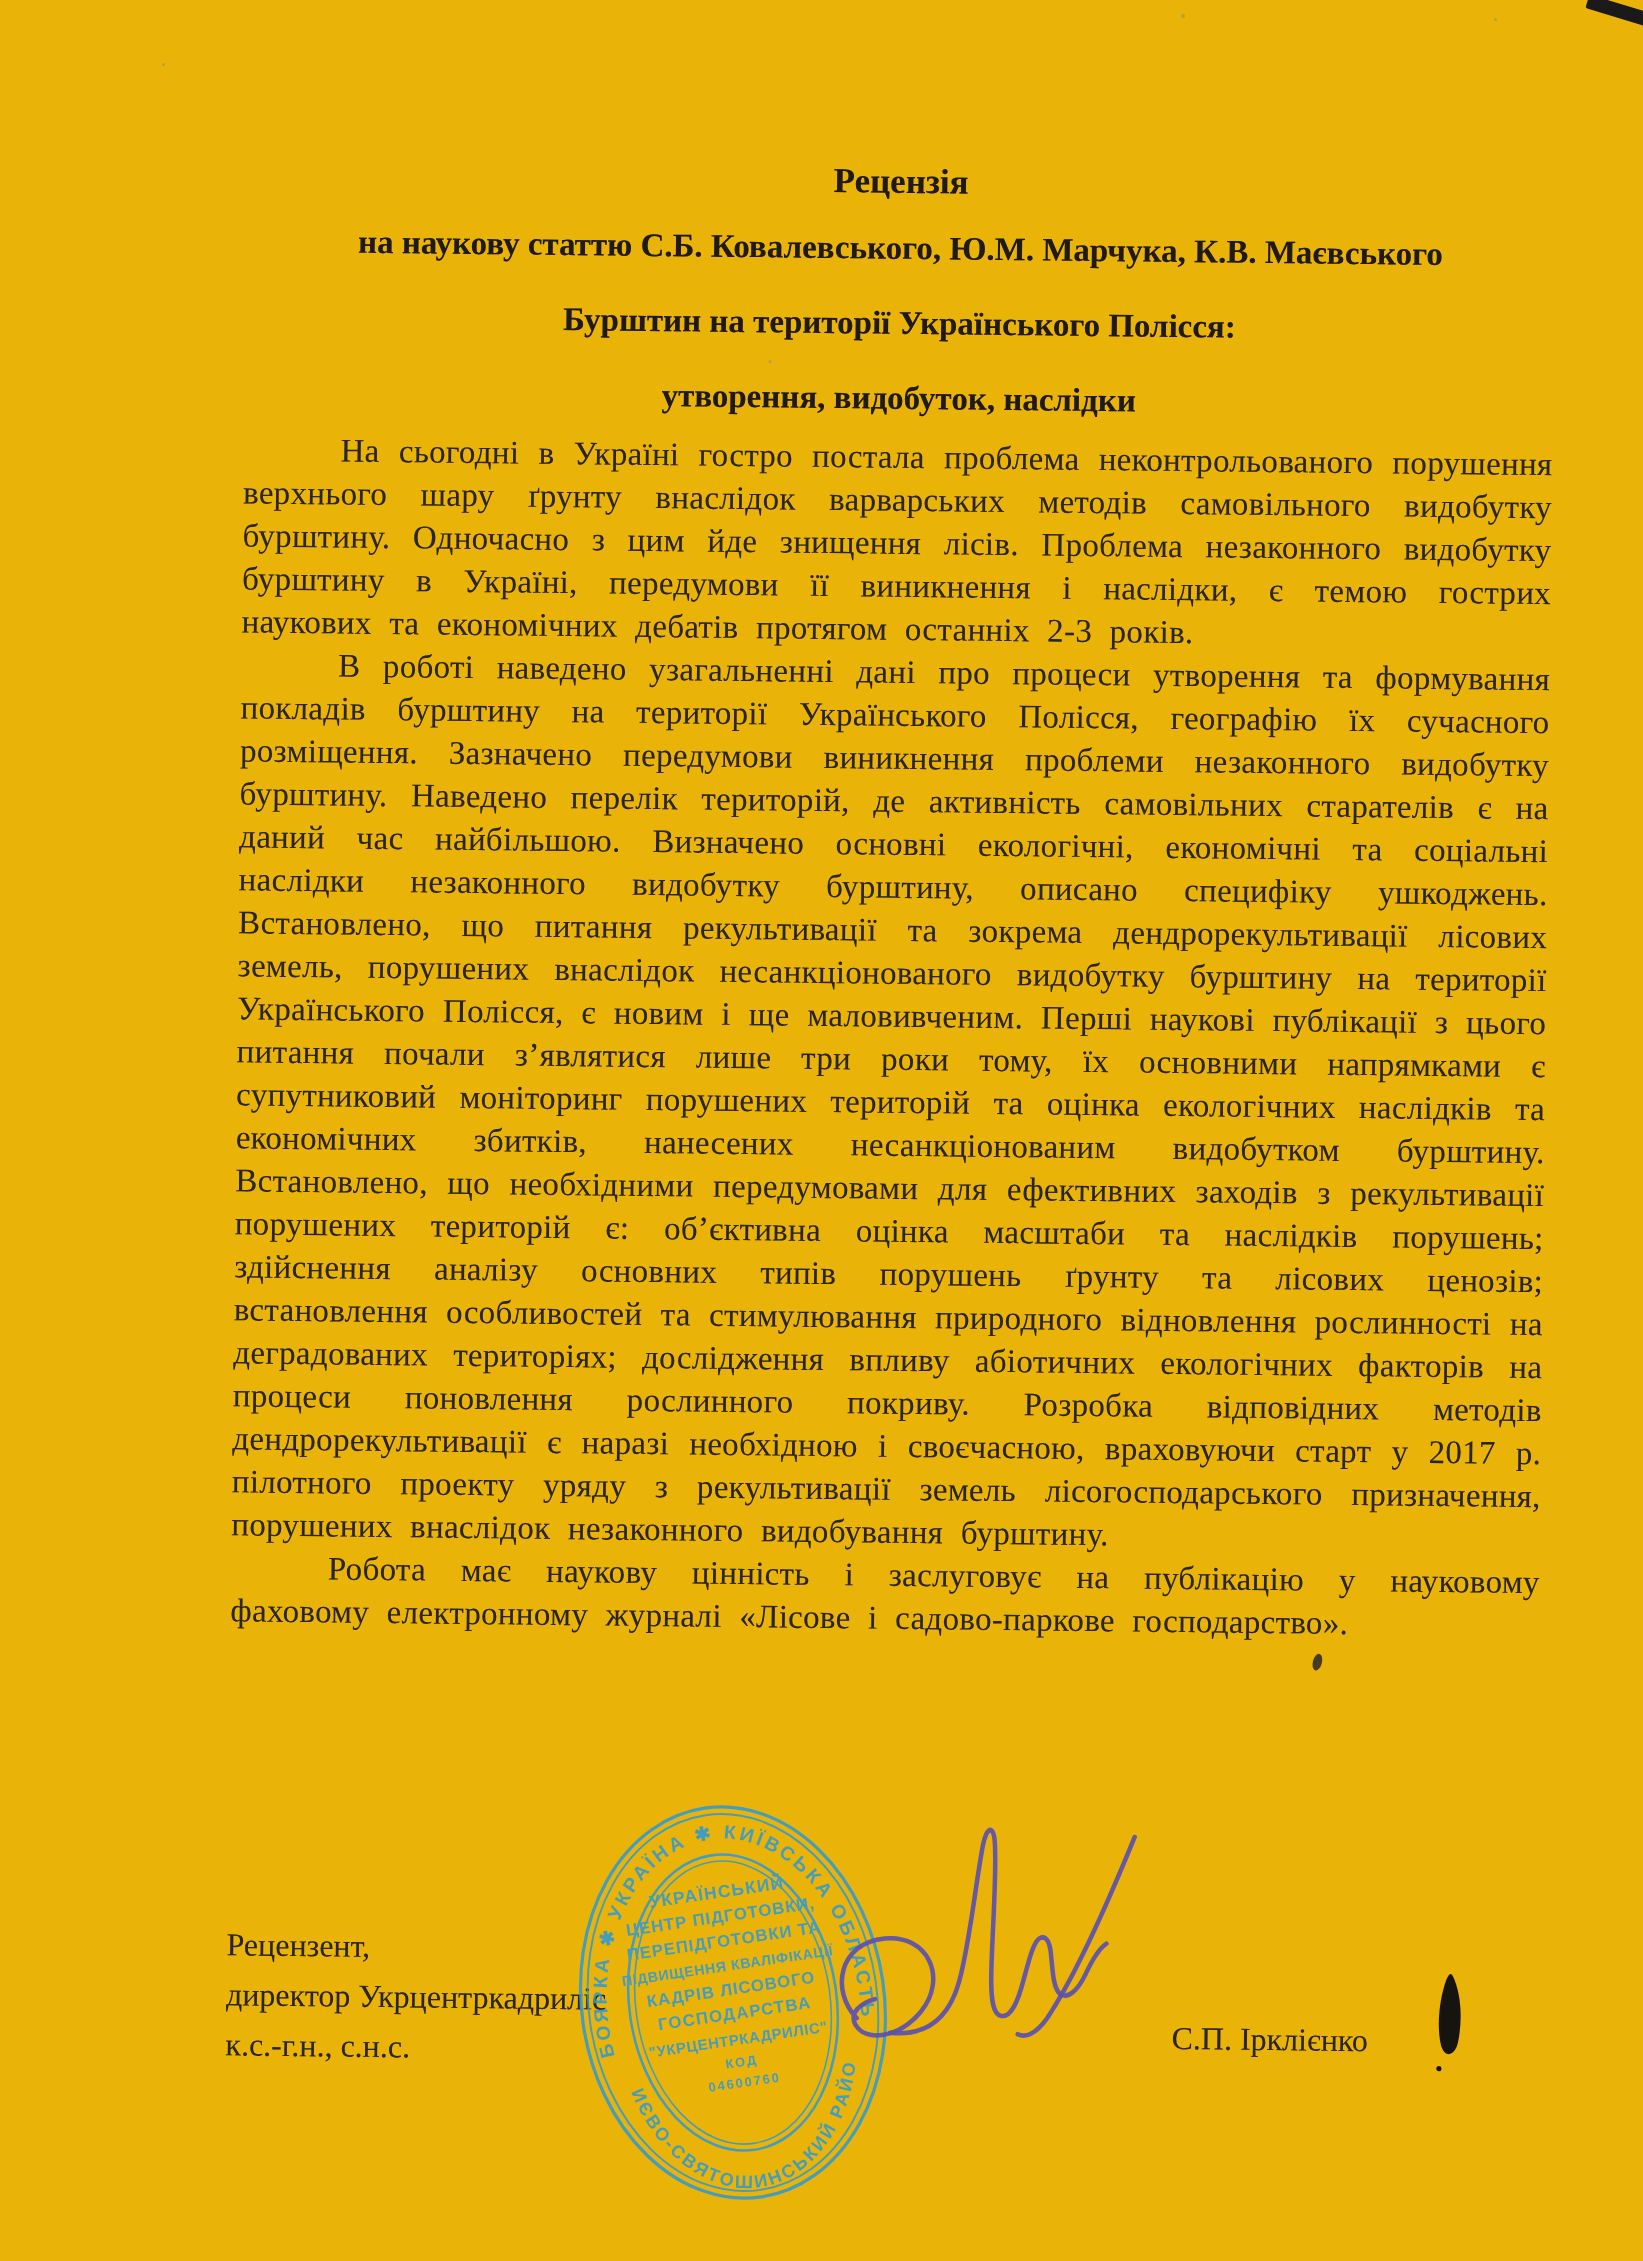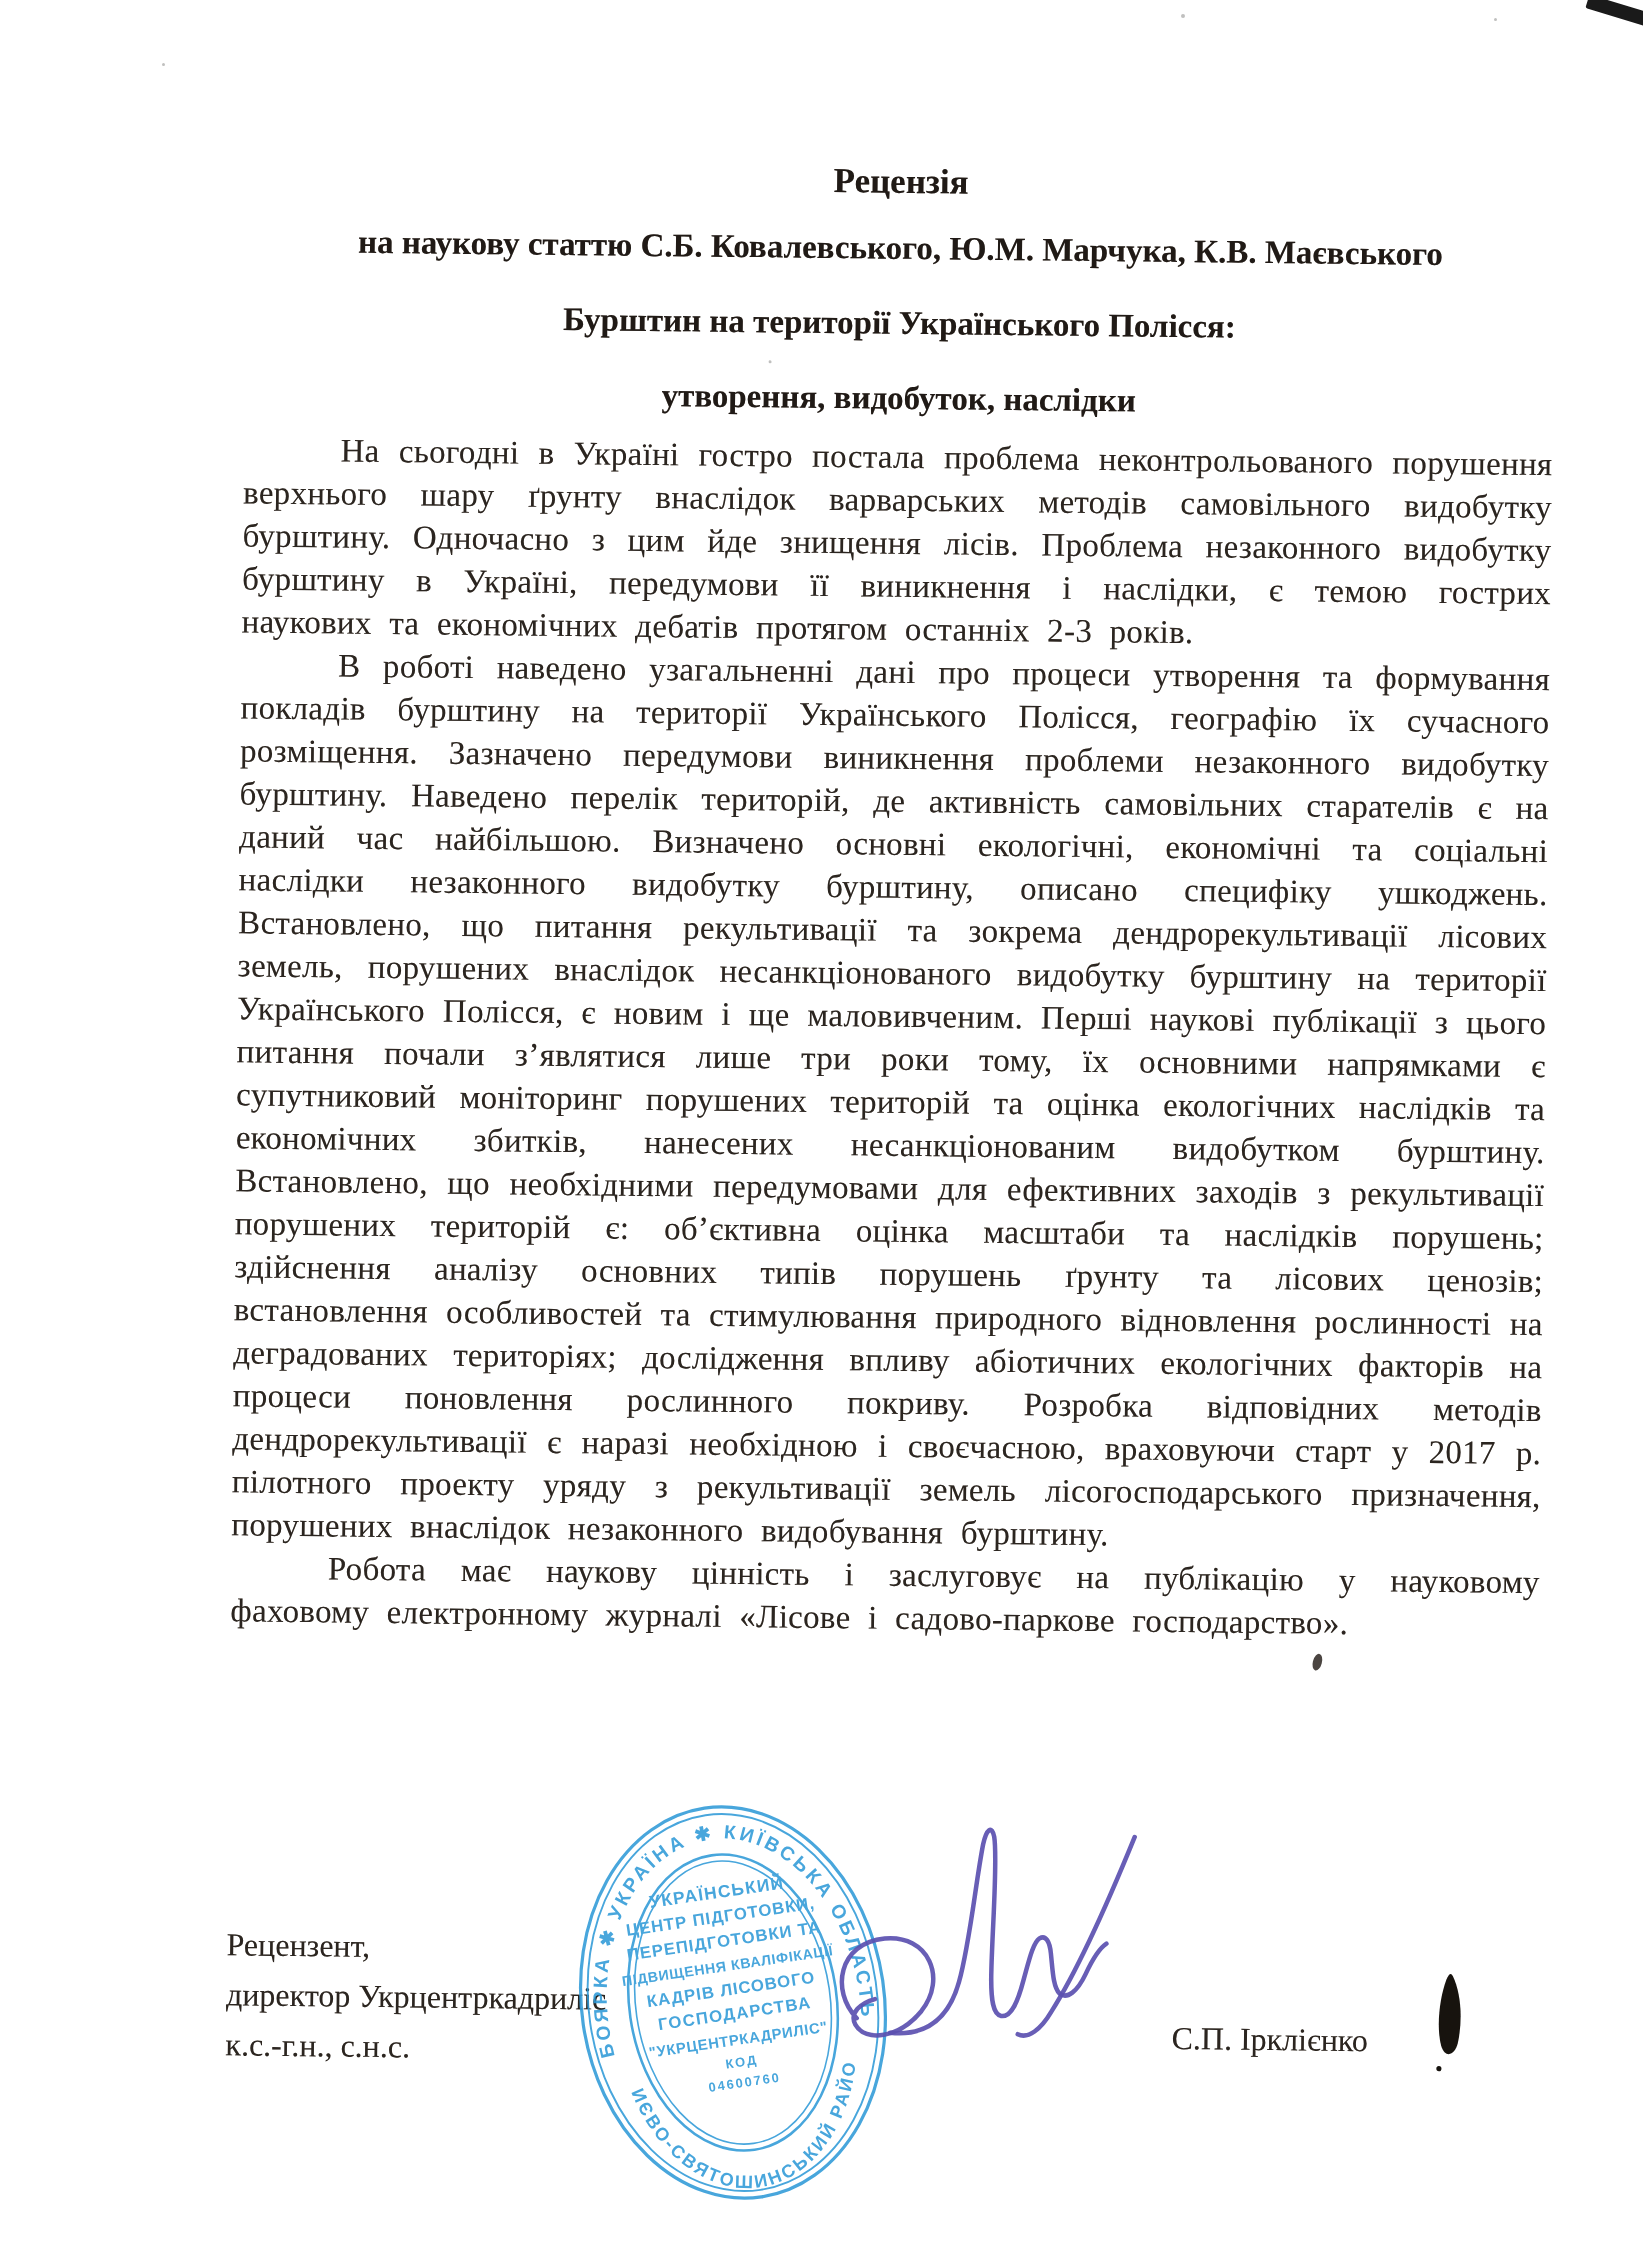--- a/index.html
+++ b/index.html
@@ -1,19 +1,19 @@
 <!DOCTYPE html>
 <html style="font-size:10.3px"><head>
 <meta charset="utf-8">
 <style>
   html,body{margin:0;padding:0;background:#e8e8e6;}
   .page{
     position:relative;
     width:1644px;height:2261px;
-    background:#ffffff;
+    background:#eab308;
     overflow:hidden;
     font-family:"Liberation Serif", serif;
     color:#2a241f;
   }
   .skew{
     position:absolute;inset:0;
     transform:rotate(0.65deg);
     transform-origin:822px 1031px;
   }
   .textcol{

